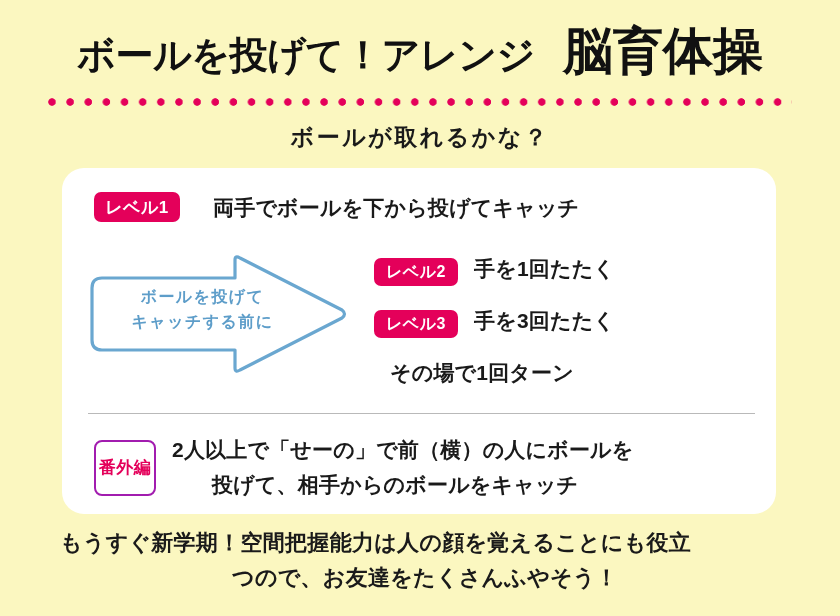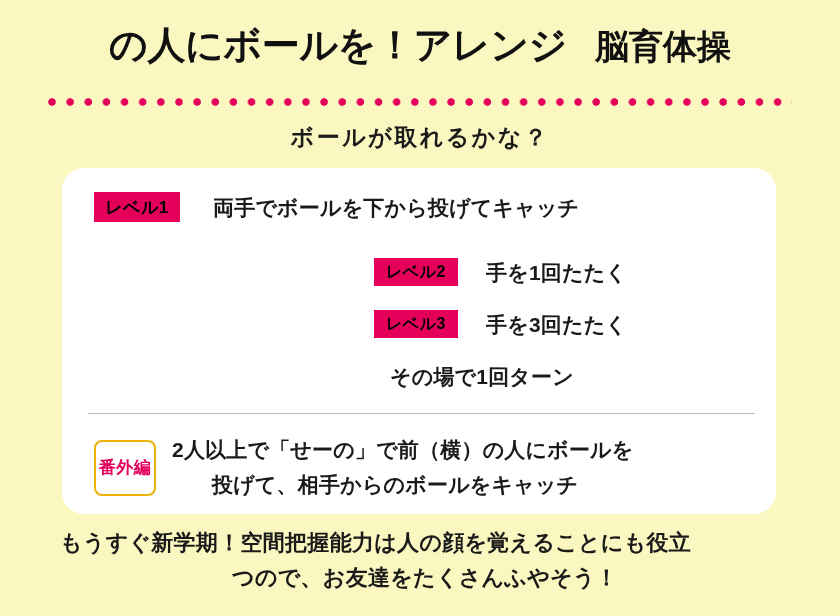--- a/index.html
+++ b/index.html
@@ -35,21 +35,21 @@
     color: #111111;
     font-weight: 700;
   }
   .title .t-small {
     font-size: 38px;
     font-weight: 700;
     letter-spacing: -0.5px;
     vertical-align: baseline;
   }
   .title .t-big {
-    font-size: 34px;
+    font-size: 50px;
     font-weight: 700;
     letter-spacing: 0px;
     margin-left: 28px;
     vertical-align: baseline;
   }
   .dotline {
     position: absolute;
     left: 48px;
     top: 98px;
     width: 744px;
@@ -91,22 +91,22 @@
     top: 24px;
     display: flex;
     align-items: center;
   }
 
   .badge {
     display: inline-flex;
     align-items: center;
     justify-content: center;
     background: #e4005a;
-    color: #000000;
-    border-radius: 0;
+    color: #ffffff;
+    border-radius: 7px;
     font-weight: 700;
     letter-spacing: 0.5px;
     box-sizing: border-box;
   }
   .badge.lv1 {
     width: 86px;
     height: 30px;
     font-size: 17px;
   }
   .badge.lvn {
@@ -152,24 +152,23 @@
   }
 
   
   .levels {
     position: absolute;
     left: 312px;
     top: 90px;
   }
   .level-row {
     display: flex;
-    align-items: center;
+    align-items: flex-start;
     height: 28px;
     margin-bottom: 24px;
-    gap: 12px;
   }
   .level-row:last-child {
     margin-bottom: 0;
   }
   .level-row .row-text {
     margin-left: 16px;
     font-size: 21px;
   }
 
   
@@ -186,21 +185,21 @@
   .bonus {
     position: absolute;
     left: 32px;
     top: 266px;
     display: flex;
     align-items: center;
   }
   .badge-outline {
     width: 62px;
     height: 56px;
-    border: 2px solid #eab308;
+    border: 2px solid #a21caf;
     border-radius: 8px;
     color: #e4005a;
     font-size: 17px;
     font-weight: 700;
     display: flex;
     align-items: center;
     justify-content: center;
     box-sizing: border-box;
     letter-spacing: 0.5px;
   }
@@ -232,34 +231,55 @@
   .footer div + div {
     margin-top: 1px;
     text-align: center;
   }
 </style>
 </head>
 <body>
 
 <div class="header">
   <div class="title">
-    <span class="t-small">の人にボールを！アレンジ</span><span class="t-big">脳育体操</span>
+    <span class="t-small">ボールを投げて！アレンジ</span><span class="t-big">脳育体操</span>
   </div>
   <div class="dotline"></div>
 </div>
 
 <div class="subtitle">ボールが取れるかな？</div>
 
 <div class="card">
 
   <div class="row-lv1">
     <span class="badge lv1">レベル1</span>
     <span class="row-text">両手でボールを下から投げてキャッチ</span>
   </div>
 
+  <div class="arrow-wrap">
+    <svg width="260" height="120" viewBox="0 0 260 120" fill="none">
+      <path d="M 14 24
+               L 147 24
+               L 147 6
+               Q 147 1 152 4
+               L 254 56
+               Q 259 60 254 64
+               L 152 116
+               Q 147 119 147 114
+               L 147 96
+               L 14 96
+               Q 4 96 4 86
+               L 4 34
+               Q 4 24 14 24 Z" stroke="#6aa7d0" stroke-width="3.2" stroke-linejoin="round" fill="#ffffff"></path>
+    </svg>
+    <div class="arrow-label">
+      <div>ボールを投げて</div>
+      <div>キャッチする前に</div>
+    </div>
+  </div>
 
   <div class="levels">
     <div class="level-row">
       <span class="badge lvn">レベル2</span>
       <span class="row-text">手を1回たたく</span>
     </div>
     <div class="level-row">
       <span class="badge lvn">レベル3</span>
       <span class="row-text">手を3回たたく</span>
     </div>

